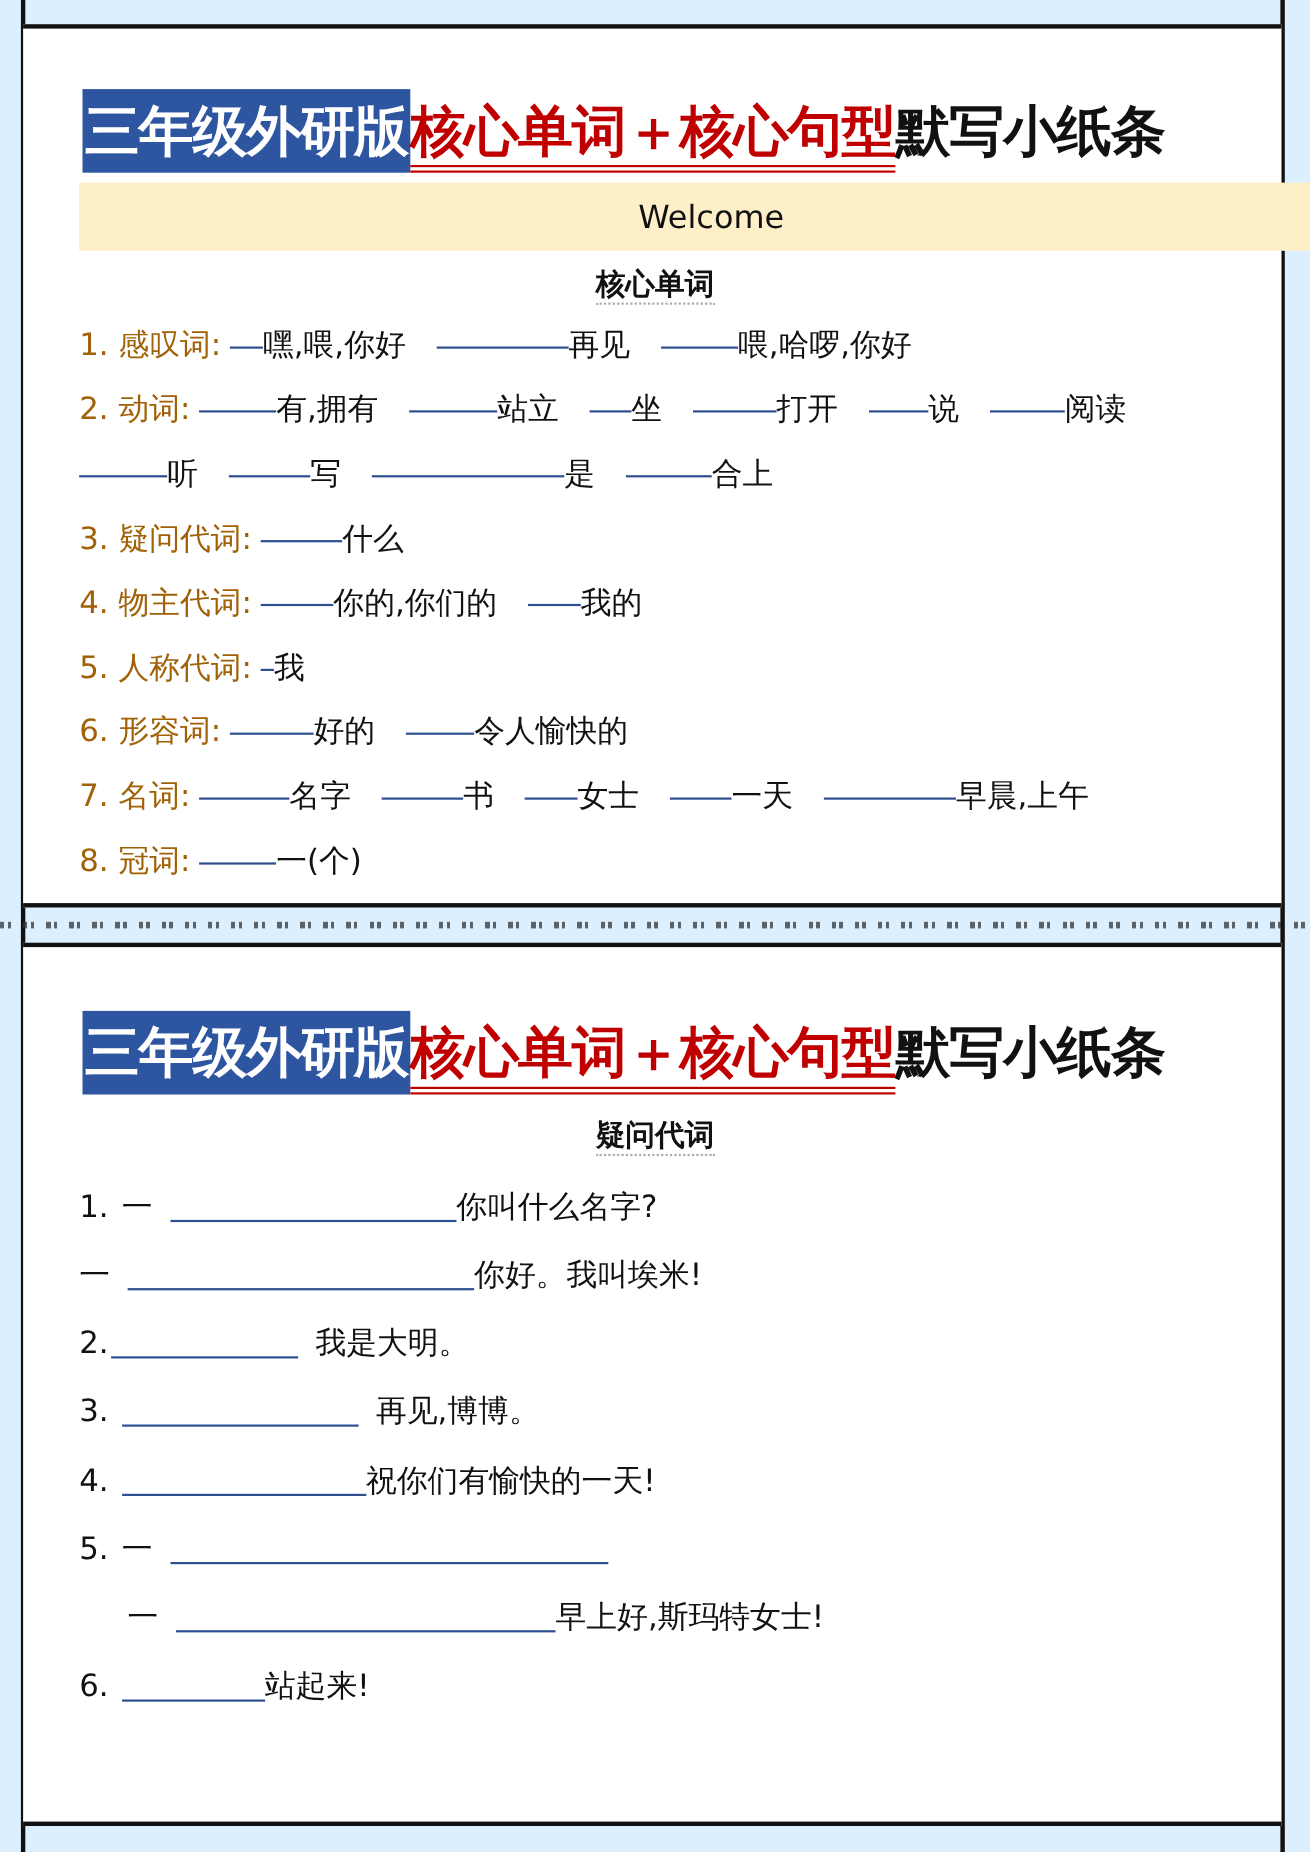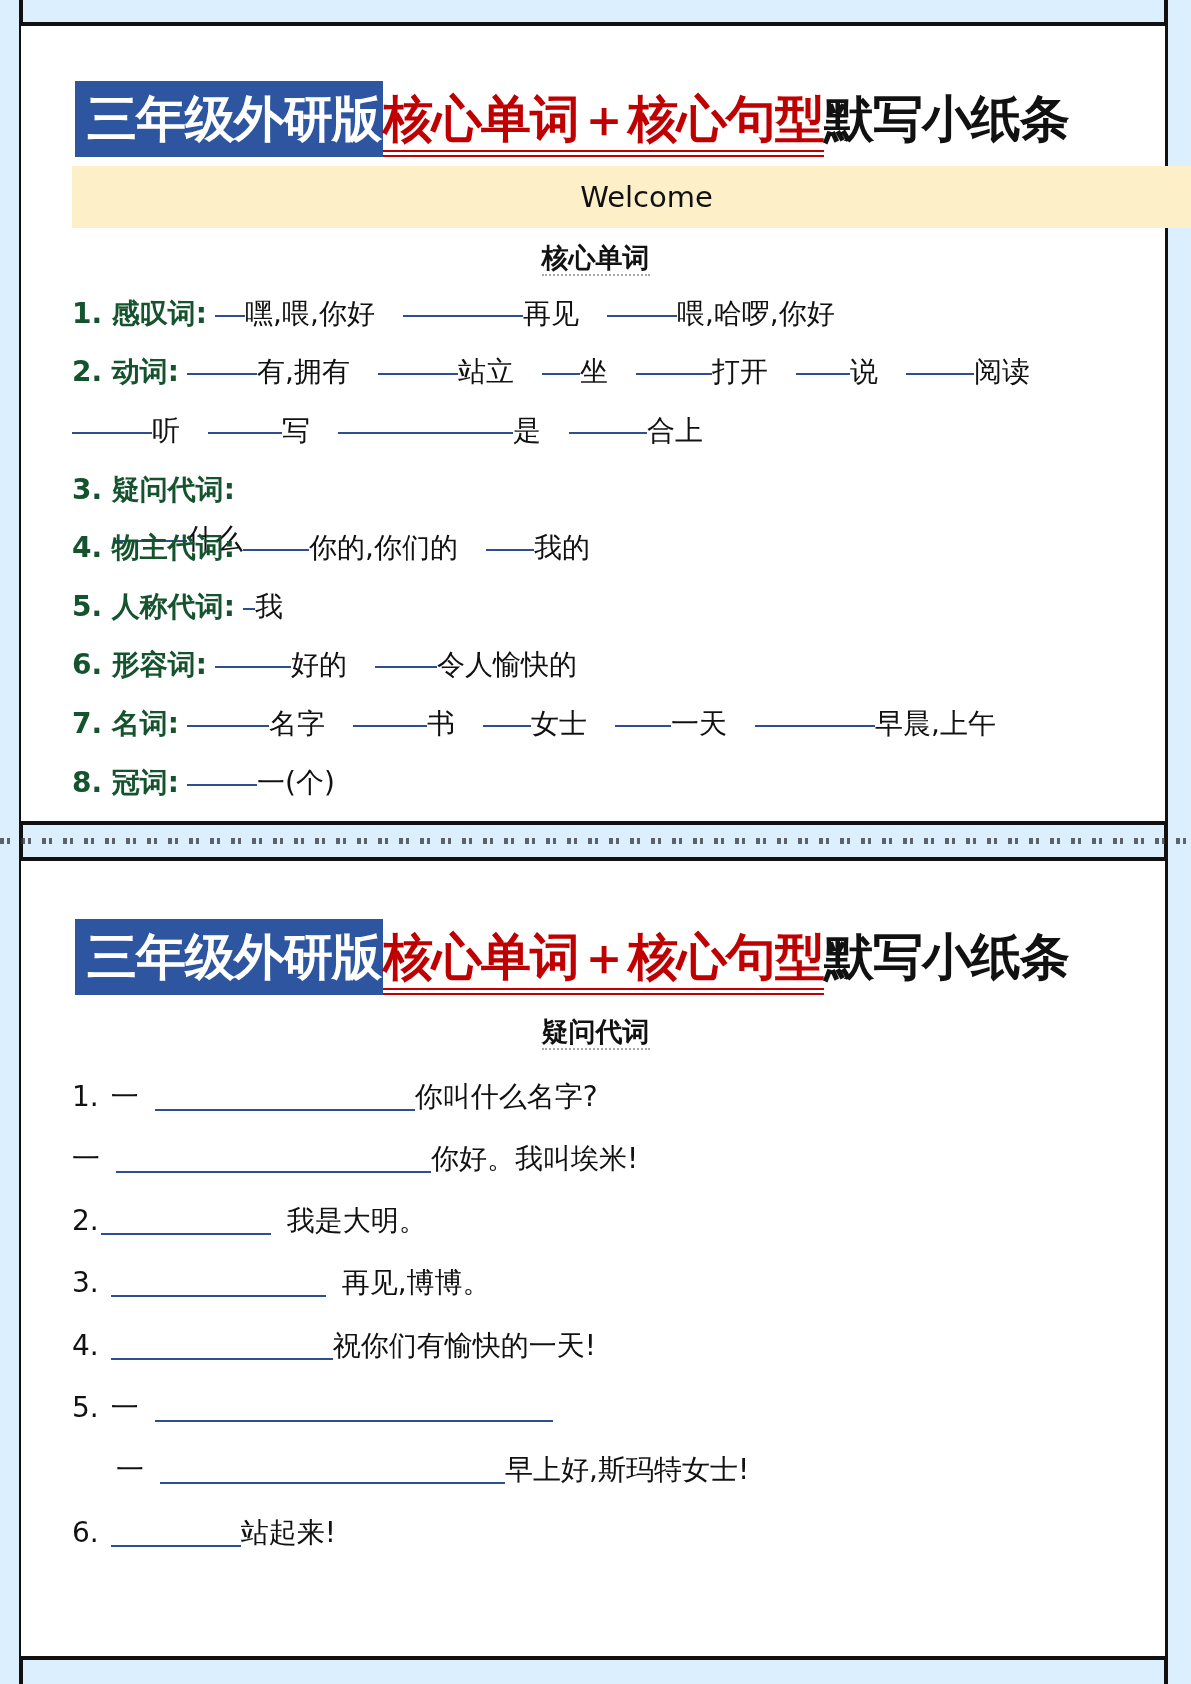--- a/index.html
+++ b/index.html
@@ -23,21 +23,21 @@
       background-image: repeating-linear-gradient(90deg, #333 0 4px, transparent 4px 7px, #333 7px 10px, transparent 10px 21px);
       opacity: 0.75;
     }
     .title {
       position: absolute; left: 75px; height: 84px;
       display: flex; align-items: center; white-space: nowrap;
       font-size: 50px; font-weight: bold; letter-spacing: -1px;
     }
     .title .seg-blue {
       background: #2e55a0; color: #ffffff; height: 76px; display: flex; align-items: center;
-      padding: 0 2px 0 12px;
+      padding: 0 2px 0 2px;
     }
     .title .seg-red {
       color: #c00000; height: 84px; display: flex; align-items: center; position: relative;
     }
     .title .seg-red::after {
       content: ""; position: absolute; left: 0; right: 0; bottom: 4px; height: 7px;
       border-top: 2px solid #c00000; border-bottom: 2px solid #c00000; box-sizing: border-box;
     }
     .title .seg-black { color: #111; height: 84px; display: flex; align-items: center; }
     .band {
@@ -50,21 +50,21 @@
       font-size: 27px; font-weight: bold;
     }
     .section-heading span {
       border-bottom: 2px dotted #aaa; padding-bottom: 1px;
     }
     .row {
       position: absolute; left: 72px; height: 40px;
       display: flex; align-items: flex-end; white-space: nowrap;
       font-size: 28px; line-height: 40px;
     }
-    .lbl { color: #14532d; font-weight: bold; margin-right: 8px; }
+    .lbl { color: #a16207; font-weight: normal; margin-right: 8px; }
     .num { margin-right: 12px; }
     .blank {
       display: inline-block; height: 30px; border-bottom: 2px solid #2e4f8f;
       margin-bottom: 6px;
     }
     .word { margin-right: 28px; }
     .word:last-child { margin-right: 0; }
     .dash { margin-right: 16px; }
   </style>
 </head>
@@ -104,21 +104,21 @@
       <span class="word"><span class="blank" style="width: 76px;"></span><span>打开</span></span>
       <span class="word"><span class="blank" style="width: 54px;"></span><span>说</span></span>
       <span class="word"><span class="blank" style="width: 68px;"></span><span>阅读</span></span>
     </div>
     <div class="row" style="top: 411px;">
       <span class="word"><span class="blank" style="width: 80px;"></span><span>听</span></span>
       <span class="word"><span class="blank" style="width: 74px;"></span><span>写</span></span>
       <span class="word"><span class="blank" style="width: 175px;"></span><span>是</span></span>
       <span class="word"><span class="blank" style="width: 78px;"></span><span>合上</span></span>
     </div>
-    <div class="row" style="top: 470px; flex-direction: column;">
+    <div class="row" style="top: 470px;">
       <span class="lbl">3. 疑问代词:</span>
       <span class="word"><span class="blank" style="width: 74px;"></span><span>什么</span></span>
     </div>
     <div class="row" style="top: 528px;">
       <span class="lbl">4. 物主代词:</span>
       <span class="word"><span class="blank" style="width: 66px;"></span><span>你的,你们的</span></span>
       <span class="word"><span class="blank" style="width: 48px;"></span><span>我的</span></span>
     </div>
     <div class="row" style="top: 587px;">
       <span class="lbl">5. 人称代词:</span>

